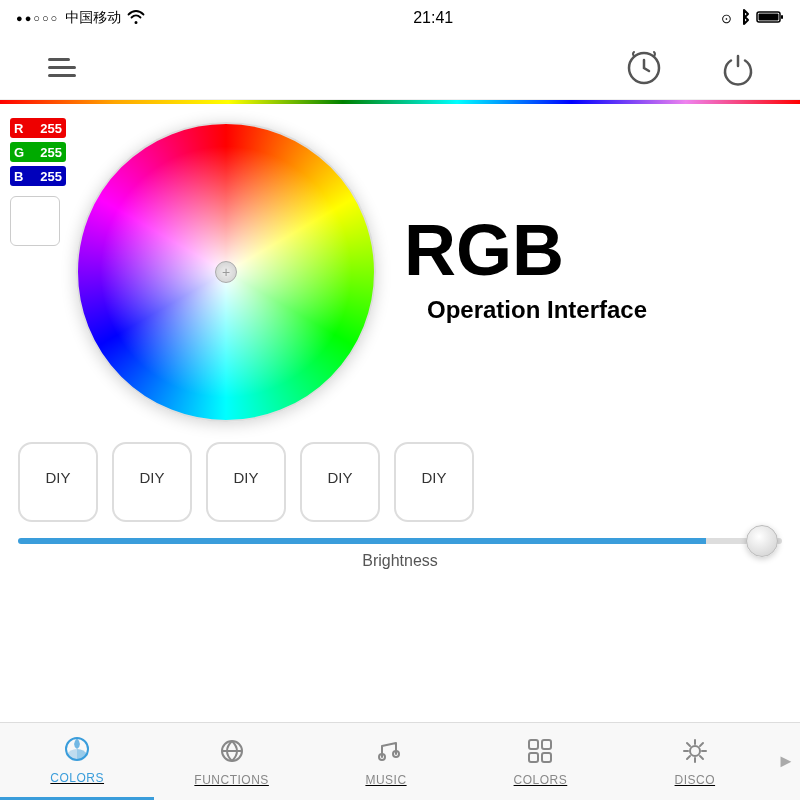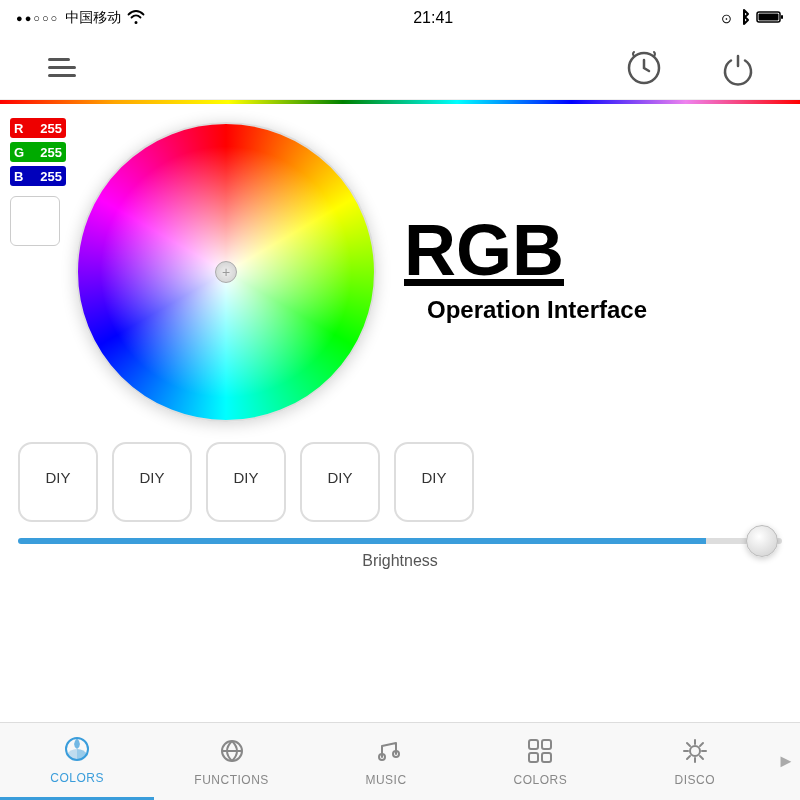--- a/index.html
+++ b/index.html
@@ -156,21 +156,20 @@
       justify-content: center;
       padding-left: 20px;
       flex: 1;
     }
     #rgb-title {
       font-size: 72px;
       font-weight: 800;
       color: #000;
       line-height: 1;
       margin-bottom: 8px;
-      text-decoration: underline;
     }
     #rgb-subtitle {
       font-size: 24px;
       font-weight: 700;
       color: #000;
       line-height: 1.3;
       margin-left: 23px;
     }
 
     
@@ -246,20 +245,21 @@
     .tab-item {
       flex: 1;
       display: flex;
       flex-direction: column;
       align-items: center;
       justify-content: center;
       gap: 4px;
       cursor: pointer;
       border: none;
       background: transparent;
+      text-decoration: underline;
     }
     .tab-item.active .tab-label { color: #3a9ddb; }
     .tab-item.active .tab-icon-wrap { color: #3a9ddb; }
     .tab-icon-wrap {
       font-size: 26px;
       color: #888;
       line-height: 1;
     }
     .tab-label {
       font-size: 12px;

